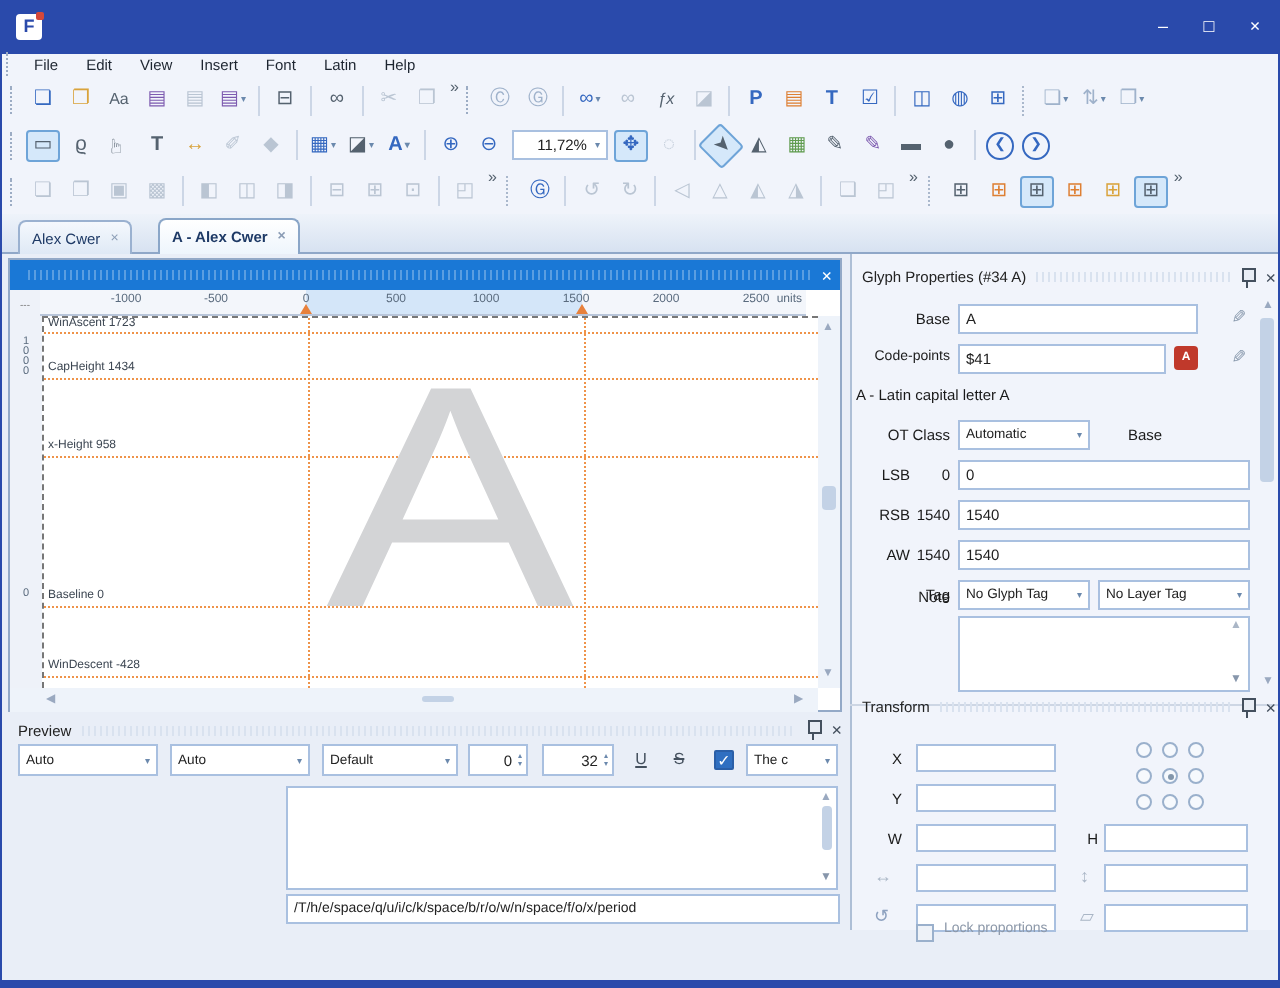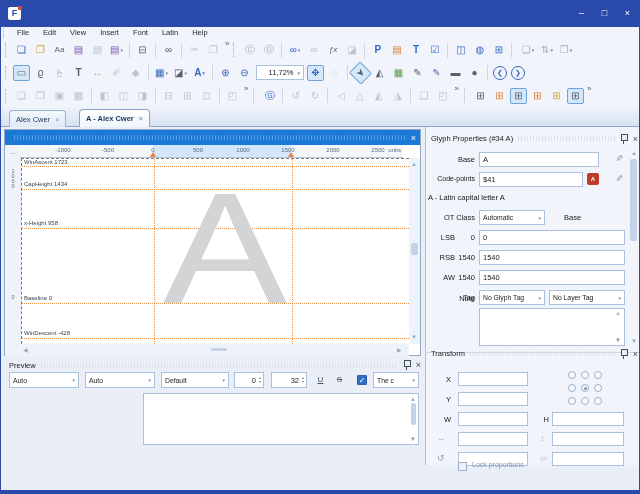--- a/index.html
+++ b/index.html
@@ -421,16 +421,17 @@
   <span class="ub" style="left:332px;top:373px;text-decoration:line-through">S</span>
   <span class="cbx" style="left:356px;top:375px"></span>
   <div class="fcombo" style="left:372px;top:372px;width:46px;height:16px">
     <span>The c</span>
   </div>
   <div class="abs" style="left:142px;top:393px;width:276px;height:52px;background:#fff;border:1px solid #a9c0e0">
     <span class="sarr" style="right:2px;top:2px">▲</span>
     <span class="sthumb" style="right:2px;top:9px;width:5px;height:22px"></span>
     <span class="sarr" style="right:2px;bottom:2px;color:#8796ab">▼</span>
   </div>
+  <input class="fin" style="left: 142px; top: 447px; width: 277px; height: 15px; font-size: 7px;" value="/T/h/e/space/q/u/i/c/k/space/b/r/o/w/n/space/f/o/x/period">
 
   <div class="abs bluestrip"></div>
 
 </div>
 
 </body></html>

